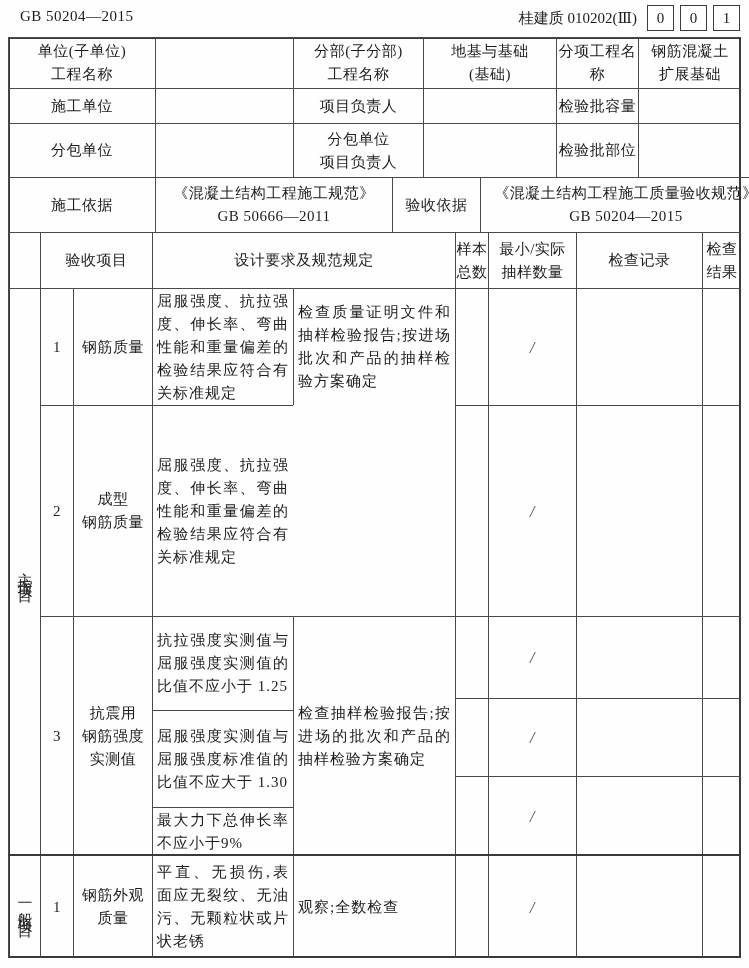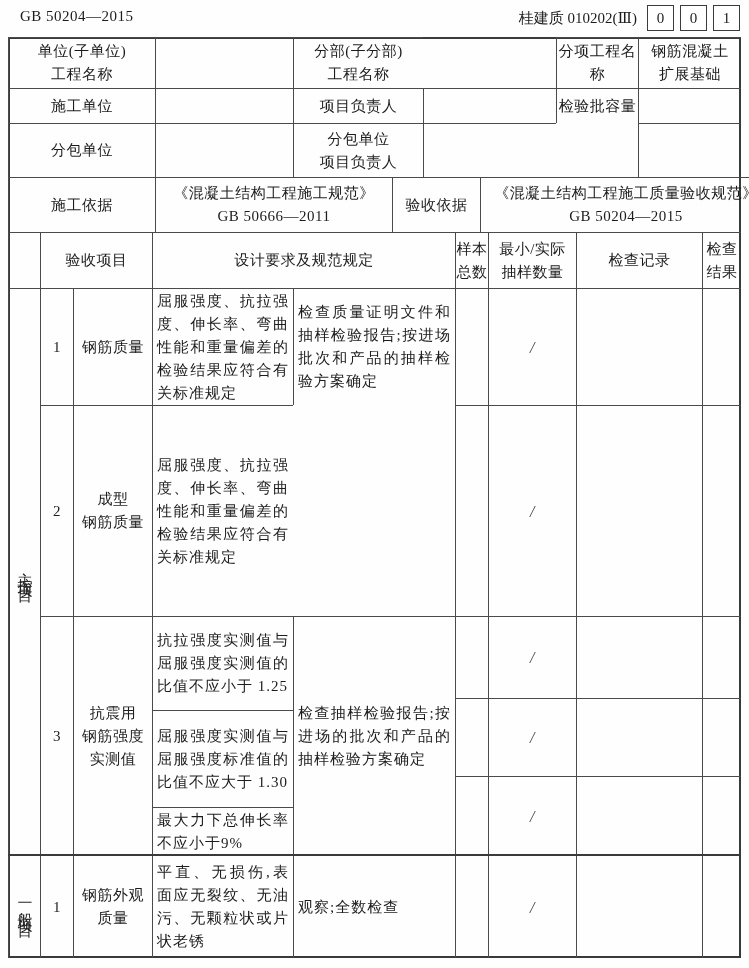--- a/index.html
+++ b/index.html
@@ -58,36 +58,39 @@
     <span class="code-box">1</span>
   </div>
 
   <div id="frame"></div>
 
   <div class="cell center" style="left:8px;top:37px;width:147px;height:51px">单位(子单位)
 工程名称</div>
   <div class="cell center" style="left:155px;top:37px;width:138px;height:51px"></div>
   <div class="cell center" style="left:293px;top:37px;width:130px;height:51px">分部(子分部)
 工程名称</div>
+  <div class="cell center" style="left:423px;top:37px;width:133px;height:51px">地基与基础
+(基础)</div>
   <div class="cell center" style="left:556px;top:37px;width:82px;height:51px">分项工程名称</div>
   <div class="cell center" style="left:638px;top:37px;width:103px;height:51px">钢筋混凝土
 扩展基础</div>
 
   <div class="cell center" style="left:8px;top:88px;width:147px;height:35px">施工单位</div>
   <div class="cell center" style="left:155px;top:88px;width:138px;height:35px"></div>
   <div class="cell center" style="left:293px;top:88px;width:130px;height:35px">项目负责人</div>
   <div class="cell center" style="left:423px;top:88px;width:133px;height:35px"></div>
   <div class="cell center" style="left:556px;top:88px;width:82px;height:35px">检验批容量</div>
   <div class="cell center" style="left:638px;top:88px;width:103px;height:35px"></div>
 
   <div class="cell center" style="left:8px;top:123px;width:147px;height:54px">分包单位</div>
   <div class="cell center" style="left:155px;top:123px;width:138px;height:54px"></div>
   <div class="cell center" style="left:293px;top:123px;width:130px;height:54px">分包单位
 项目负责人</div>
   <div class="cell center" style="left:423px;top:123px;width:133px;height:54px"></div>
+  <div class="cell center" style="left:556px;top:123px;width:82px;height:54px">检验批部位</div>
   <div class="cell center" style="left:638px;top:123px;width:103px;height:54px"></div>
 
   <div class="cell center" style="left:8px;top:177px;width:147px;height:55px">施工依据</div>
   <div class="cell center" style="left:155px;top:177px;width:237px;height:55px">《混凝土结构工程施工规范》
 GB 50666—2011</div>
   <div class="cell center" style="left:392px;top:177px;width:88px;height:55px">验收依据</div>
   <div class="cell center" style="left:480px;top:177px;width:291px;height:55px">《混凝土结构工程施工质量验收规范》
 GB 50204—2015</div>
 
   <div class="cell" style="left:8px;top:232px;width:32px;height:56px"></div>

